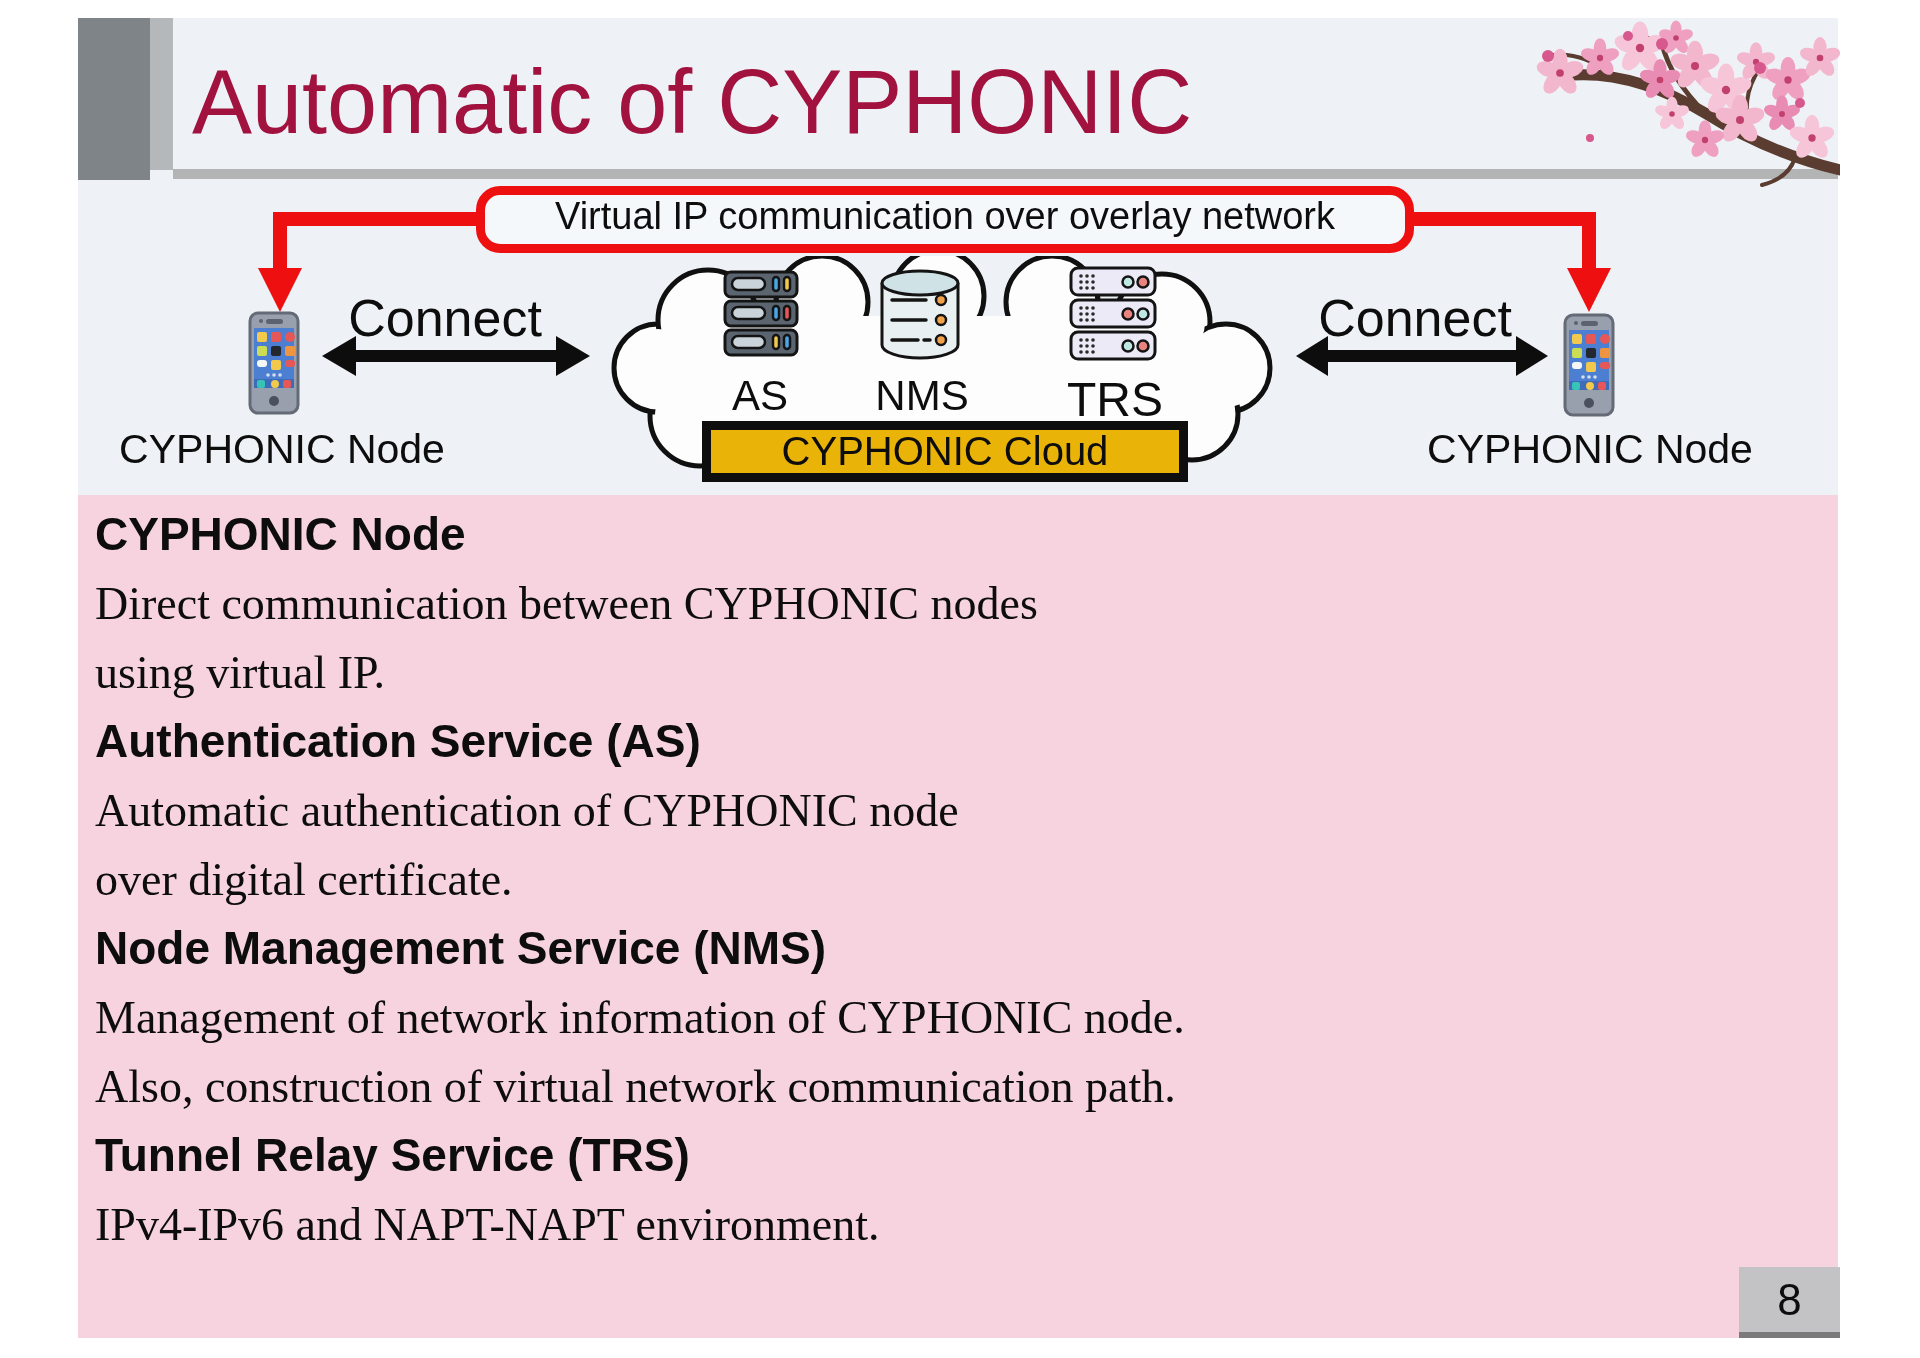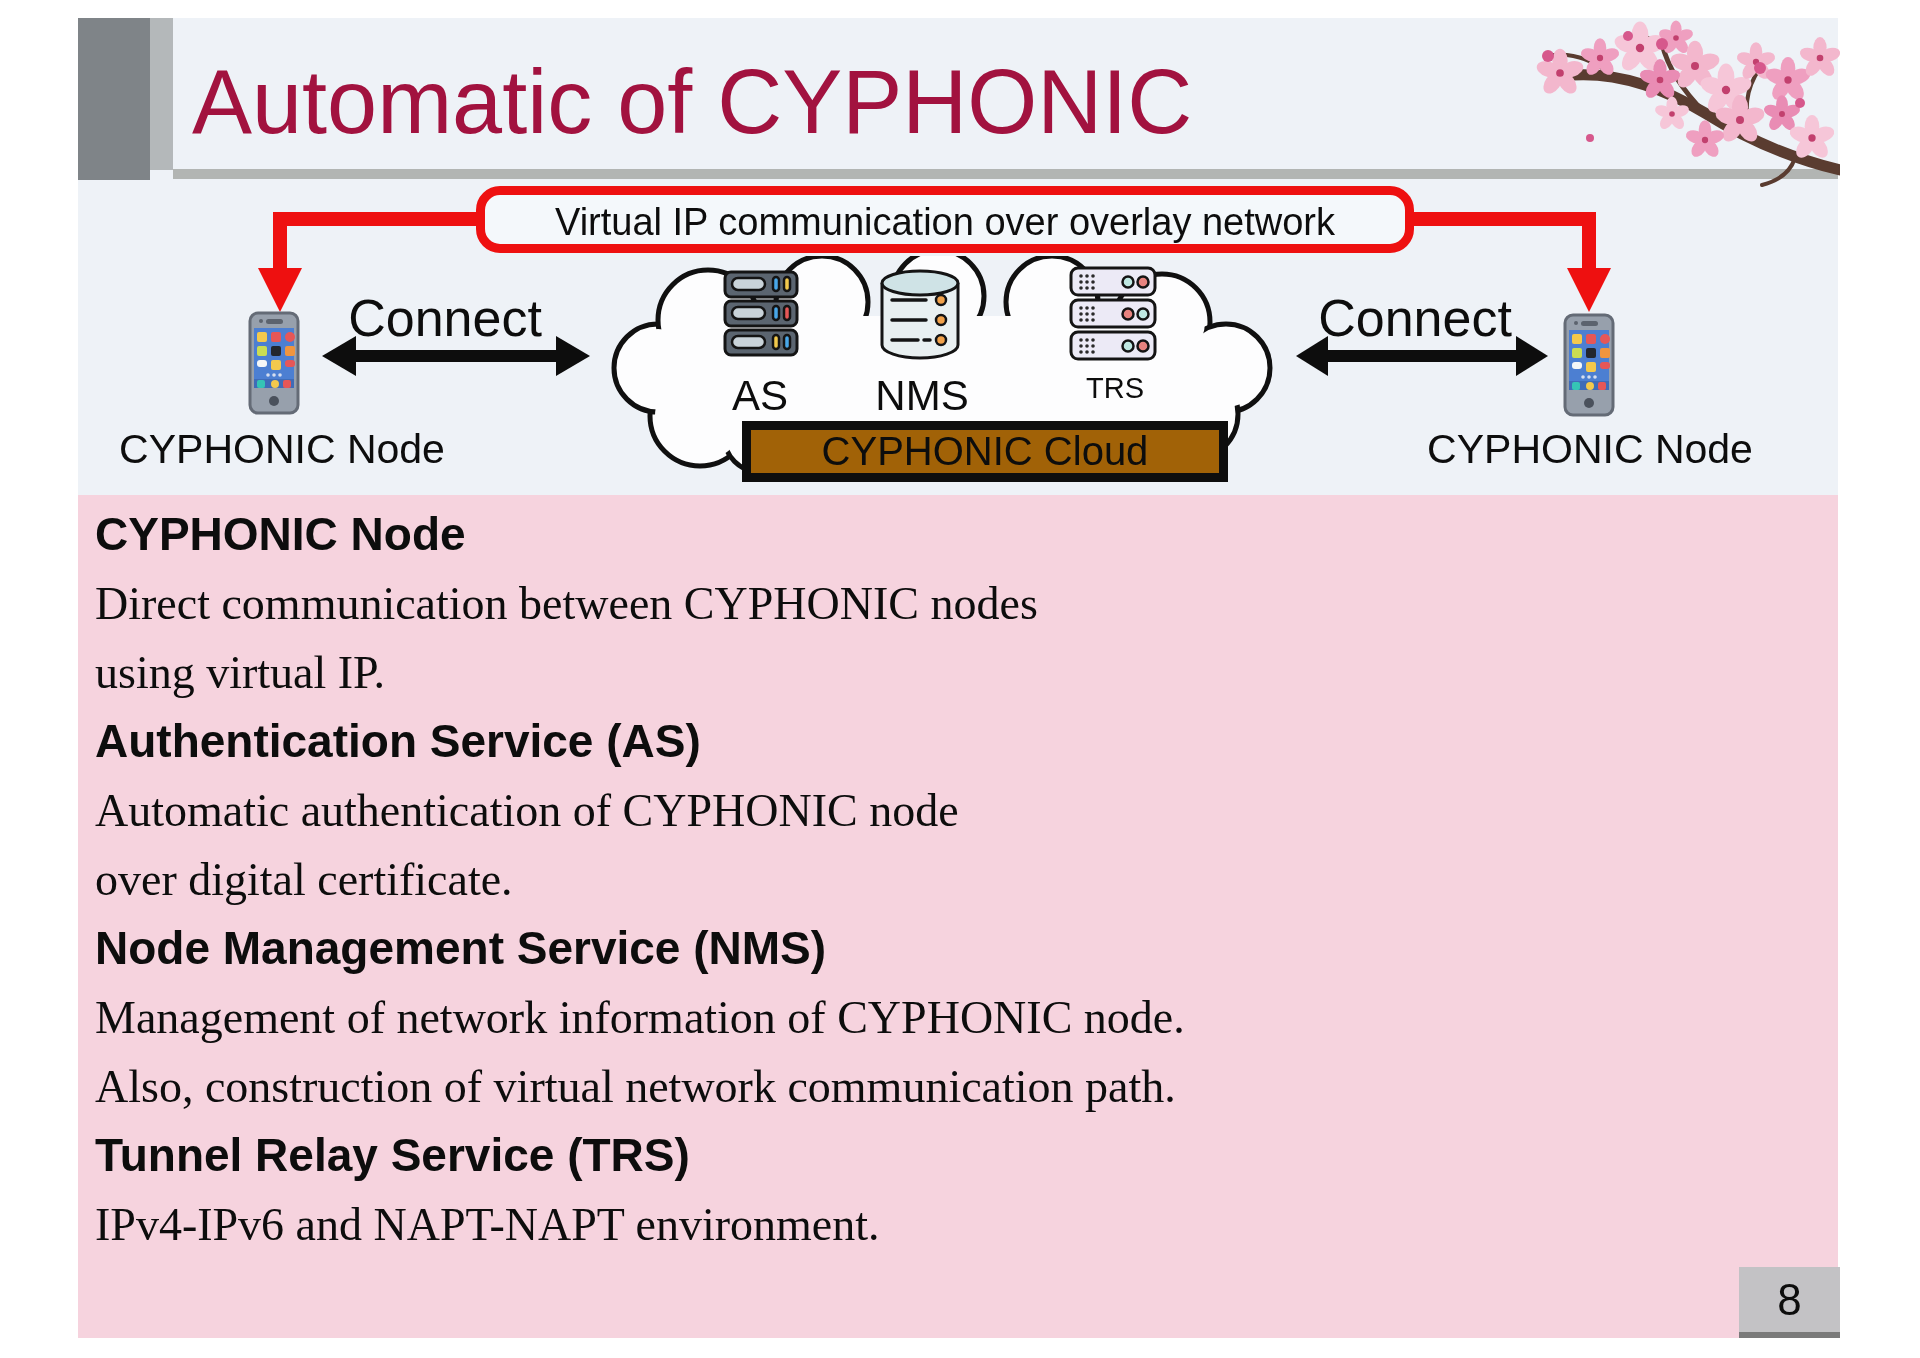--- a/index.html
+++ b/index.html
@@ -8,34 +8,34 @@
   .abs{position:absolute;}
   
   #upper-bg{left:78px;top:18px;width:1760px;height:477px;background:#EEF2F7;}
   #title-block{left:78px;top:18px;width:72px;height:162px;background:#7F8488;}
   #title-strip{left:150px;top:18px;width:23px;height:152px;background:#B4B8BA;}
   #title-bar{left:173px;top:169px;width:1665px;height:10px;background:#B2B5B3;}
   #slide-title{left:192px;top:50px;width:1100px;font-size:90px;line-height:104px;color:#A2123F;white-space:nowrap;}
   
   #banner{left:476px;top:186px;width:938px;height:67px;box-sizing:border-box;
           border:9px solid #EE1010;border-radius:24px;background:#F4F8FB;
-          display:flex;align-items:flex-end;justify-content:center;
+          display:flex;align-items:flex-start;justify-content:center;
           font-size:38px;white-space:nowrap;}
   
   .lbl{font-size:52px;text-align:center;white-space:nowrap;}
   #connect-left{left:345px;top:288px;width:200px;}
   #connect-right{left:1315px;top:288px;width:200px;}
   #node-label-left{left:112px;top:426px;width:340px;font-size:41px;}
   #node-label-right{left:1420px;top:426px;width:340px;font-size:41px;}
   #svc-label-as{left:708px;top:372px;width:104px;font-size:42px;}
   #svc-label-nms{left:858px;top:372px;width:128px;font-size:42px;}
-  #svc-label-trs{left:1053px;top:372px;width:124px;font-size:29px;}
+  #svc-label-trs{left:1053px;top:372px;width:124px;font-size:48px;}
   #cloud-box{left:702px;top:421px;width:486px;height:61px;box-sizing:border-box;
-             background:#a16207;border:9px solid #0E0E0E;display:flex;align-items:center;justify-content:center;
-             font-size:40px;white-space:nowrap;margin-left:40px;}
+             background:#eab308;border:9px solid #0E0E0E;display:flex;align-items:center;justify-content:center;
+             font-size:40px;white-space:nowrap;}
   
   #pink-panel{left:78px;top:495px;width:1760px;height:843px;background:#F6D3DE;}
   #body-text{left:95px;top:500px;width:1700px;font-size:46px;line-height:69px;}
   #body-text .h{font-weight:bold;}
   #body-text .b{font-family:Liberation Serif, serif;}
   
   #page-box{left:1739px;top:1267px;width:101px;height:65px;background:#C3C2C5;
             display:flex;align-items:center;justify-content:center;font-size:44px;}
   #page-box-bar{left:1739px;top:1332px;width:101px;height:6px;background:#7A7A7A;}
   svg{display:block;}

